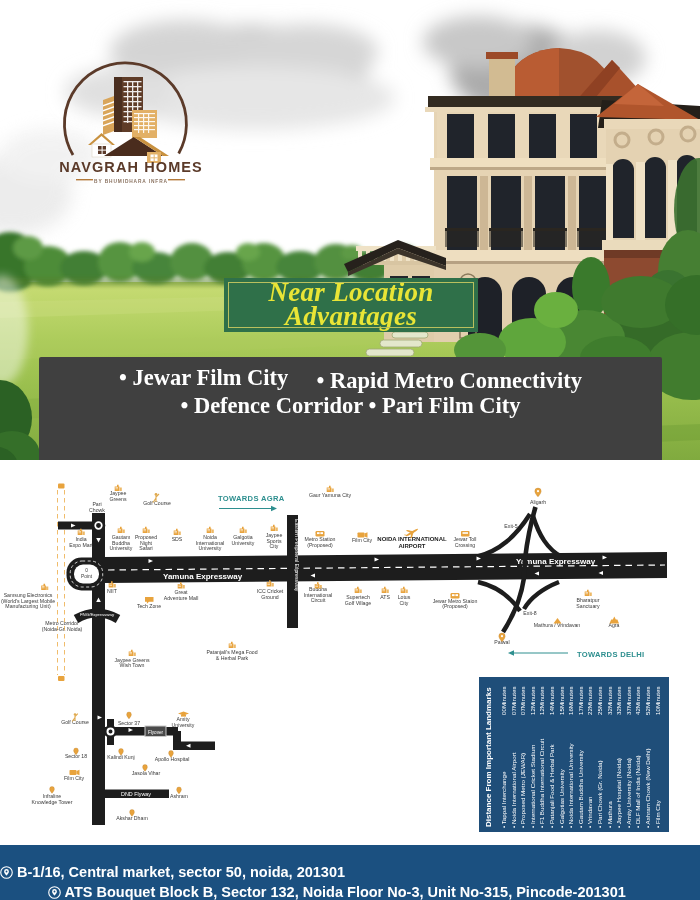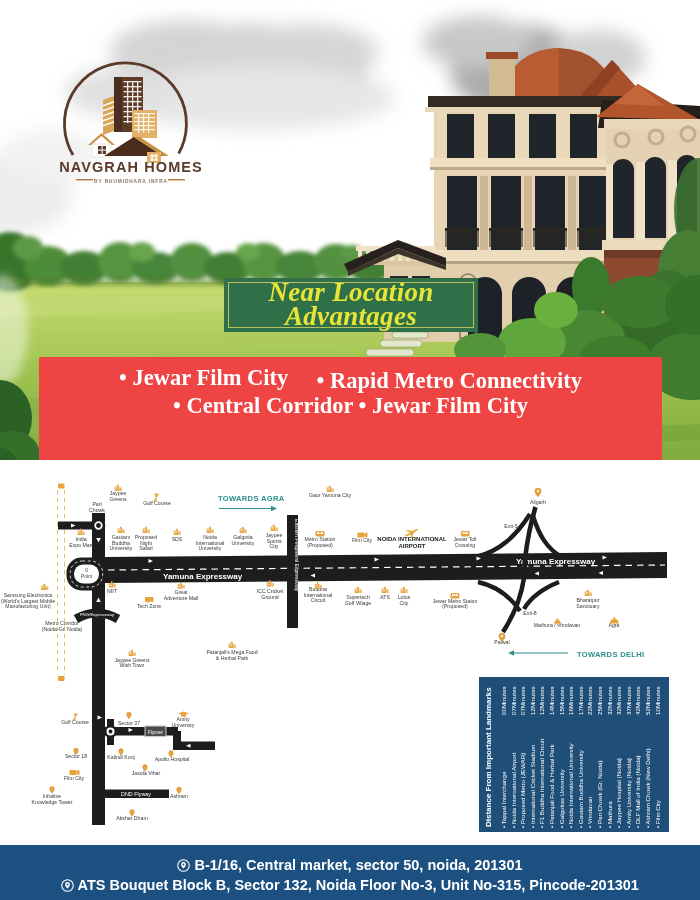--- a/index.html
+++ b/index.html
@@ -322,24 +322,24 @@
     <rect x="113" y="134" width="17" height="1.4" fill="#b3793a"></rect>
     <text x="76" y="137.5" font-size="4.8" font-weight="bold" fill="#8a7260" text-anchor="middle" letter-spacing="0.9">BY BHUMIDHARA INFRA</text>
   </g>
 </svg>
 
 <div class="abs" style="left:224px;top:278px;width:254px;height:54px;background:#2f7049;">
   <div class="abs" style="left:4px;top:4px;right:4px;bottom:4px;border:1px solid #b9c05e;"></div>
   <div style="text-align:center;color:#e9e536;font-family:'Liberation Serif',serif;font-weight:bold;font-style:italic;font-size:27px;line-height:23.5px;padding-top:3px;letter-spacing:0.3px;">Near Location<br>Advantages</div>
 </div>
 
-<div class="abs" style="left:39px;top:357px;width:623px;height:124px;background:#ef4444;border-radius:2px;">
+<div class="abs" style="left:39px;top:357px;width:623px;height:124px;background:#404040;border-radius:2px;">
   <div style="color:#ffffff;font-family:'Liberation Serif',serif;font-weight:bold;font-size:22.5px;text-align:center;padding-top:7px;line-height:27.5px;">
     <div><span>• Jewar Film City</span>&nbsp;&nbsp;&nbsp;&nbsp;&nbsp;<span style="position:relative;top:3px;">• Rapid Metro Connectivity</span></div>
-    <div>• Central Corridor • Jewar Film City</div>
+    <div>• Defence Corridor • Pari Film City</div>
   </div>
 </div>
 
 <svg class="abs" style="left:0;top:460px;" width="700" height="385" viewBox="0 0 700 385">
   <rect width="700" height="385" fill="#ffffff"></rect>
 
   <g stroke="#eeb45a" stroke-width="0.9" stroke-dasharray="4.5 3.5" fill="none">
     <line x1="57.5" y1="30" x2="57.5" y2="215"></line>
     <line x1="64.5" y1="30" x2="64.5" y2="215"></line>
   </g>
@@ -632,25 +632,25 @@
     <text transform="rotate(-90 132.6 38)" x="132.6" y="38">32Minutes</text>
     <text transform="rotate(-90 142.2 38)" x="142.2" y="38">32Minutes</text>
     <text transform="rotate(-90 151.8 38)" x="151.8" y="38">37Minutes</text>
     <text transform="rotate(-90 161.4 38)" x="161.4" y="38">42Minutes</text>
     <text transform="rotate(-90 171 38)" x="171" y="38">52Minutes</text>
     <text transform="rotate(-90 180.6 38)" x="180.6" y="38">10Minutes</text>
   </g>
 </svg>
 
 <div class="abs" style="left:0;top:845px;width:700px;height:55px;background:#1b5080;color:#ffffff;font-weight:bold;">
-  <div style="text-align:center;font-size:14.5px;padding-top:12px;">
+  <div style="text-align:left;font-size:14.5px;padding-top:19px;">
     <svg width="13" height="13" viewBox="0 0 14 14" style="vertical-align:-2px">
         <circle cx="7" cy="7" r="6.2" fill="none" stroke="#ffffff" stroke-width="1.2"></circle>
         <path d="M7,3.2 a2.6,2.6 0 0 1 2.6,2.6 c0,1.9 -2.6,4.4 -2.6,4.4 s-2.6,-2.5 -2.6,-4.4 a2.6,2.6 0 0 1 2.6,-2.6 z m0,1.7 a1,1 0 1 0 0,2 a1,1 0 0 0 0,-2" fill="#ffffff"></path>
       </svg>
     B-1/16, Central market, sector 50, noida, 201301</div>
-  <div style="text-align:center;font-size:14.5px;padding-top:4px;">
+  <div style="text-align:left;font-size:14.5px;padding-top:4px;padding-left:48px;">
     <svg width="13" height="13" viewBox="0 0 14 14" style="vertical-align:-2px">
         <circle cx="7" cy="7" r="6.2" fill="none" stroke="#ffffff" stroke-width="1.2"></circle>
         <path d="M7,3.2 a2.6,2.6 0 0 1 2.6,2.6 c0,1.9 -2.6,4.4 -2.6,4.4 s-2.6,-2.5 -2.6,-4.4 a2.6,2.6 0 0 1 2.6,-2.6 z m0,1.7 a1,1 0 1 0 0,2 a1,1 0 0 0 0,-2" fill="#ffffff"></path>
       </svg>
     ATS Bouquet Block B, Sector 132, Noida Floor No-3, Unit No-315, Pincode-201301</div>
 </div>
 
 </body></html>

